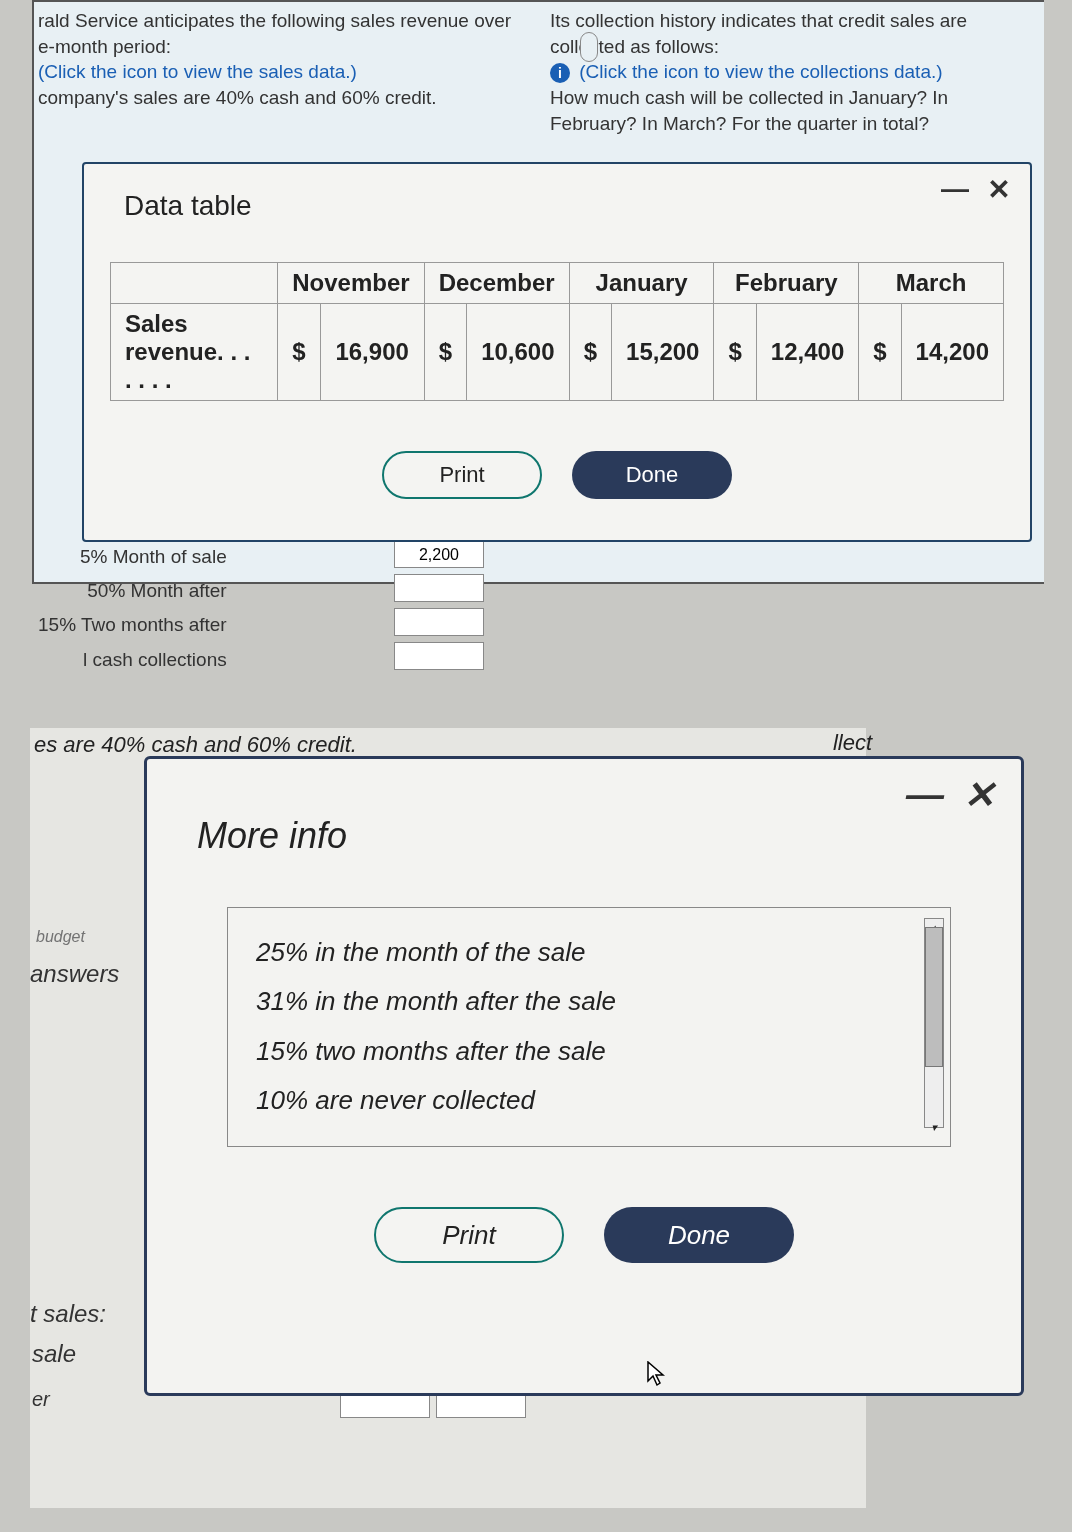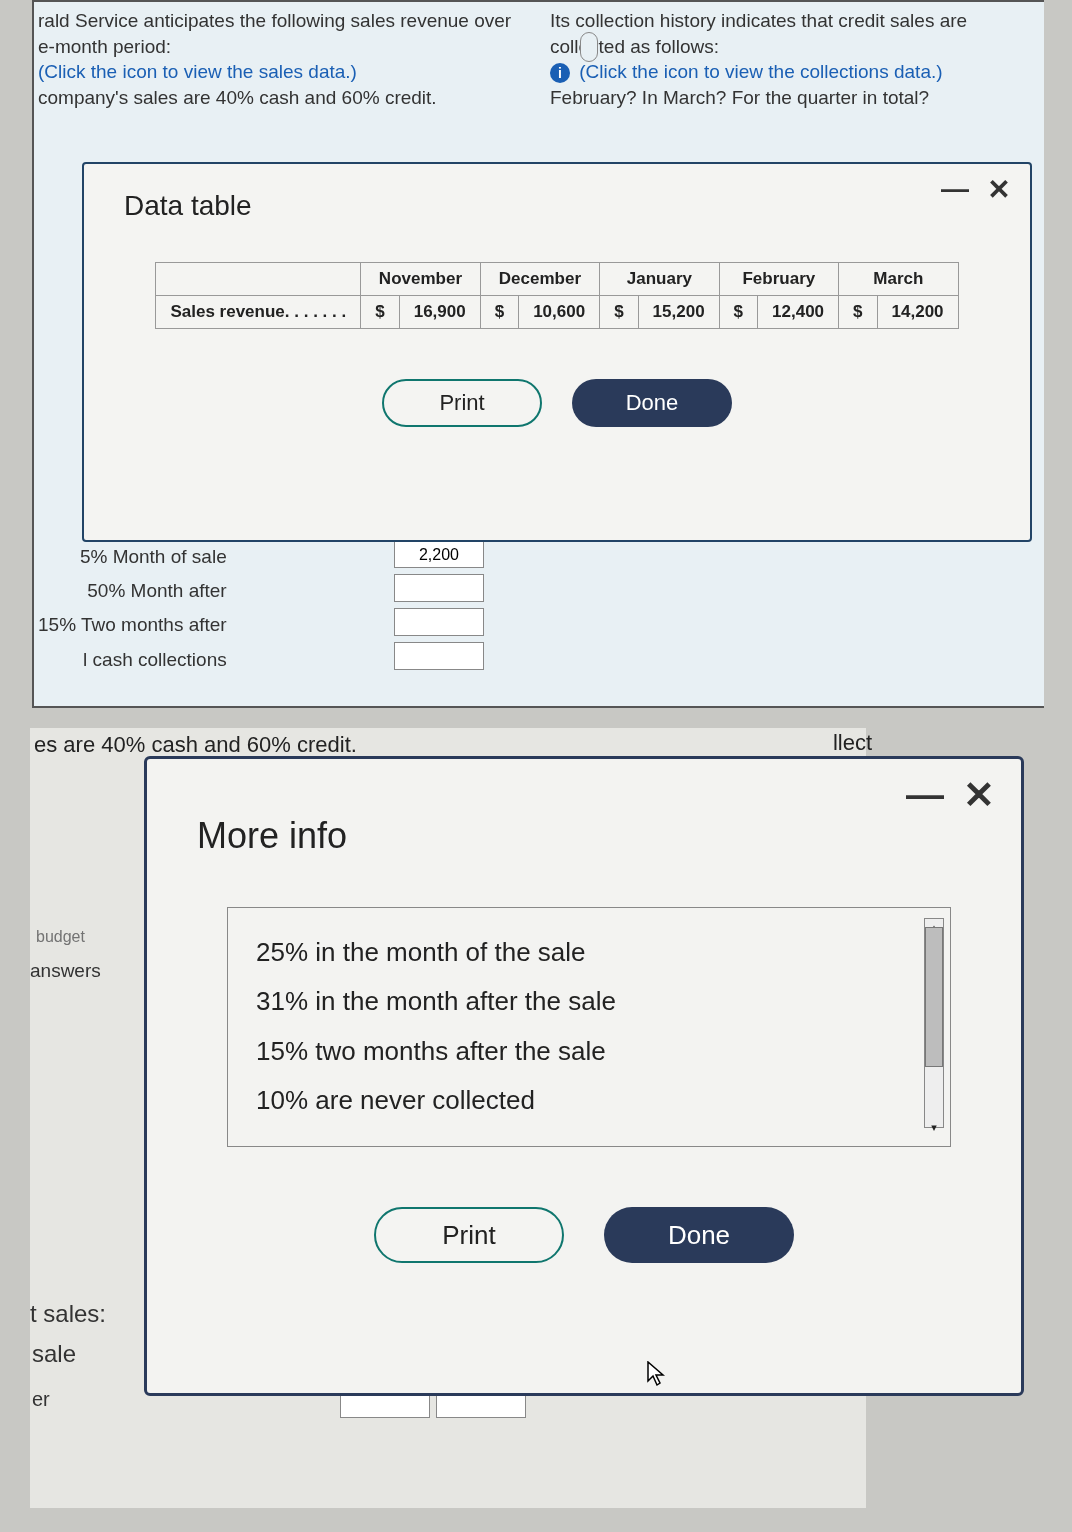--- a/index.html
+++ b/index.html
@@ -10,21 +10,21 @@
     height: 1532px;
     overflow: hidden;
     position: relative;
   }
 
   
   .problem-panel {
     position: absolute;
     top: 0; left: 32px;
     width: 1012px;
-    height: 708px;
+    height: 584px;
     background: #e8f0f4;
     border: 2px solid #555;
     border-right: none;
   }
   .problem-text {
     display: flex;
     padding: 6px 12px 0 4px;
   }
   .problem-left, .problem-right { flex: 1; font-size: 19px; color: #333; line-height: 1.35; }
   .problem-right { padding-left: 30px; }
@@ -52,21 +52,21 @@
   .modal-title { font-size: 28px; color: #222; margin: 8px 0 40px 14px; }
   .modal-controls { position:absolute; top:10px; right:16px; display:flex; gap:14px; }
   .min-btn, .close-btn {
     width: 30px; height: 30px; display:flex; align-items:center; justify-content:center;
     font-size: 28px; font-weight: bold; color:#333; cursor:pointer;
   }
 
   .data-table {
     margin: 9px auto;
     border-collapse: collapse;
-    font-size: 17px;
+    font-size: 24px;
   }
   .data-table th, .data-table td {
     padding: 6px 14px;
     border: 1px solid #999;
     text-align: center;
     font-weight: bold;
     color: #222;
   }
   .data-table .rowlabel { text-align:left; font-weight:bold; }
   .data-table .cur { width: 16px; text-align:right; }
@@ -91,28 +91,29 @@
   .behind-inputs .inp {
     width: 90px; height: 28px; border:1px solid #888; background:#fff; margin-bottom:6px;
   }
 
   
   .bottom-area {
     position:absolute;
     left: 30px; top: 728px;
     width: 836px; height: 780px;
     background: #e6e6e2;
+    font-style: italic;
   }
   .frag-top {
     font-size: 22px; color:#222; padding: 4px 0 0 4px;
   }
   .frag-right1 { position:absolute; right:-6px; top:2px; font-size:22px; color:#222;}
   .frag-right2 { position:absolute; right:-10px; top:30px; font-size:22px; color:#222;}
   .frag-left1 { position:absolute; left:6px; top:200px; font-size:16px; color:#737373; }
-  .frag-left2 { position:absolute; left:0px; top:232px; font-size:19px; color:#333; }
+  .frag-left2 { position:absolute; left:0px; top:232px; font-size:24px; color:#333; }
   .frag-rch  { position:absolute; right:-8px; top:206px; font-size:24px; color:#333; }
   .frag-sales{ position:absolute; left:0px; top:572px; font-size:24px; color:#333;}
   .frag-sale { position:absolute; left:2px; top:612px; font-size:24px; color:#333;}
   .frag-er   { position:absolute; left:2px; top:660px; font-size:20px; color:#333;}
 
   .modal2 {
     position:absolute;
     left: 114px; top: 28px;
     width: 880px; height: 640px;
     background: #f3f3f1;
@@ -168,20 +169,21 @@
       <div class="click-link">(Click the icon to view the sales data.)</div>
       <div>company's sales are 40% cash and 60% credit.</div>
     </div>
     <div class="problem-right">
       <div>Its collection history indicates that credit sales are</div>
       <div>collected as follows:</div>
       <div>
         <span class="info-icon">i</span>
         <span class="click-link">(Click the icon to view the collections data.)</span>
       </div>
+      <div>How much cash will be collected in January? In</div>
       <div>February? In March? For the quarter in total?</div>
     </div>
   </div>
   <div class="spine-icon"></div>
 
   <div class="behind-rows">
     <div>5% Month of sale</div>
     <div>50% Month after</div>
     <div>15% Two months after</div>
     <div>l cash collections</div>

